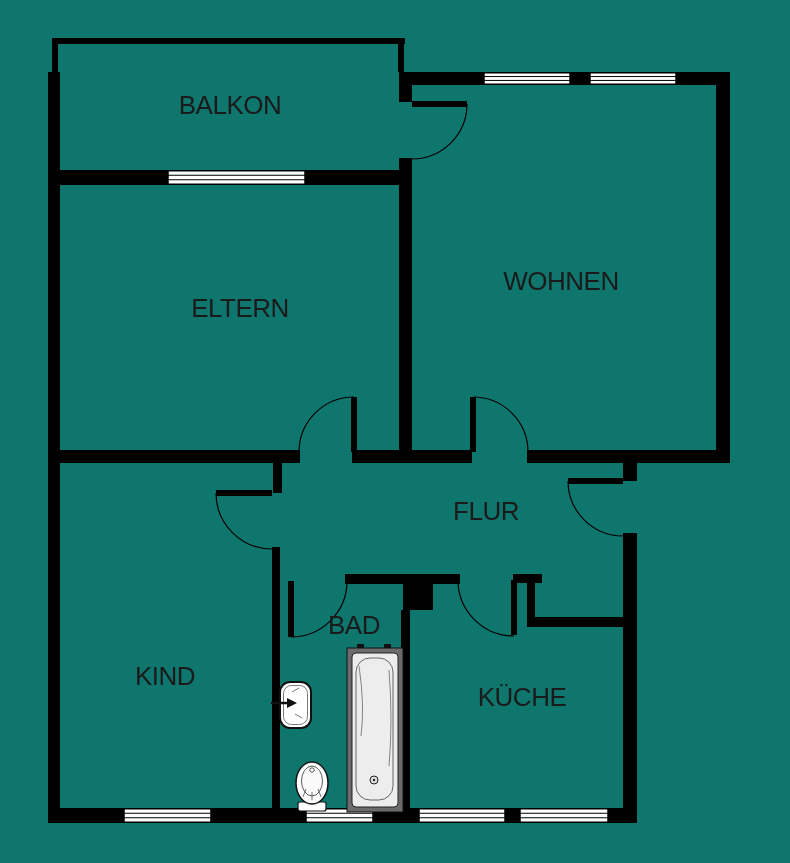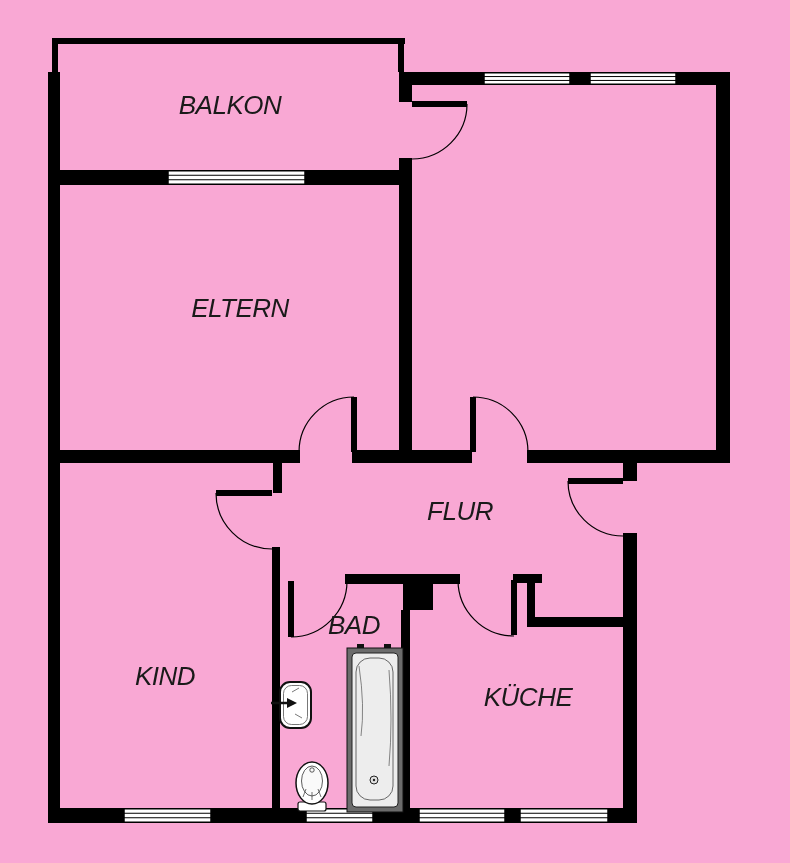--- a/index.html
+++ b/index.html
@@ -1,18 +1,18 @@
 <!DOCTYPE html>
 <html><head>
 <meta charset="utf-8">
 <title>Floor Plan</title>
 <style>
   html,body{margin:0;padding:0;background:#ffffff;}
-  .plan{position:relative;background:#f9a8d4;overflow:hidden;
-        font-family:"Liberation Sans", sans-serif;font-style:italic;}
+  .plan{position:relative;background:#0f766e;overflow:hidden;
+        font-family:"Liberation Sans", sans-serif;}
   .plan svg{position:absolute;left:0;top:0;}
   .labels{position:absolute;left:0;top:0;width:100%;height:100%;pointer-events:none;}
   .room-label{position:absolute;transform:translate(-50%,-50%);
       font-size:26px;letter-spacing:-0.5px;color:#1a1a1a;white-space:nowrap;
       font-family:"Liberation Sans", sans-serif;}
 </style>
 </head>
 <body>
 
 <div class="plan" id="plan" style="width: 790px; height: 863px;">
@@ -132,18 +132,19 @@
         <rect x="298" y="802" width="28" height="9" rx="2" fill="#ffffff" stroke="#111" stroke-width="1.2"></rect>
         <ellipse cx="312" cy="783" rx="16" ry="21" fill="#ffffff" stroke="#111" stroke-width="1.5"></ellipse>
         <ellipse cx="312" cy="781" rx="10.5" ry="15" fill="#fafafa" stroke="#333" stroke-width="0.8"></ellipse>
         <circle cx="312" cy="770" r="2.2" fill="none" stroke="#333" stroke-width="0.8"></circle>
         <path d="M306,789 l-3,8 M312,792 l0,8 M318,789 l3,8" fill="none" stroke="#333" stroke-width="0.7"></path>
       </g>
     </svg>
   <div class="labels" id="labels">
       <div class="room-label" style="left: 230px; top: 105px; color: rgb(26, 26, 26);">BALKON</div>
       <div class="room-label" style="left: 240px; top: 308px; color: rgb(26, 26, 26);">ELTERN</div>
-      <div class="room-label" style="left: 460px; top: 511px; color: rgb(26, 26, 26);">FLUR</div>
+      <div class="room-label" style="left: 561px; top: 281px; color: rgb(26, 26, 26);">WOHNEN</div>
+      <div class="room-label" style="left: 486px; top: 511px; color: rgb(26, 26, 26);">FLUR</div>
       <div class="room-label" style="left: 165px; top: 676px; color: rgb(26, 26, 26);">KIND</div>
       <div class="room-label" style="left: 354px; top: 625px; color: rgb(26, 26, 26);">BAD</div>
-      <div class="room-label" style="left: 522px; top: 697px; color: rgb(26, 26, 26); margin-left: 6px;">KÜCHE</div>
+      <div class="room-label" style="left: 522px; top: 697px; color: rgb(26, 26, 26);">KÜCHE</div>
     </div>
 </div>
 
 </body></html>

